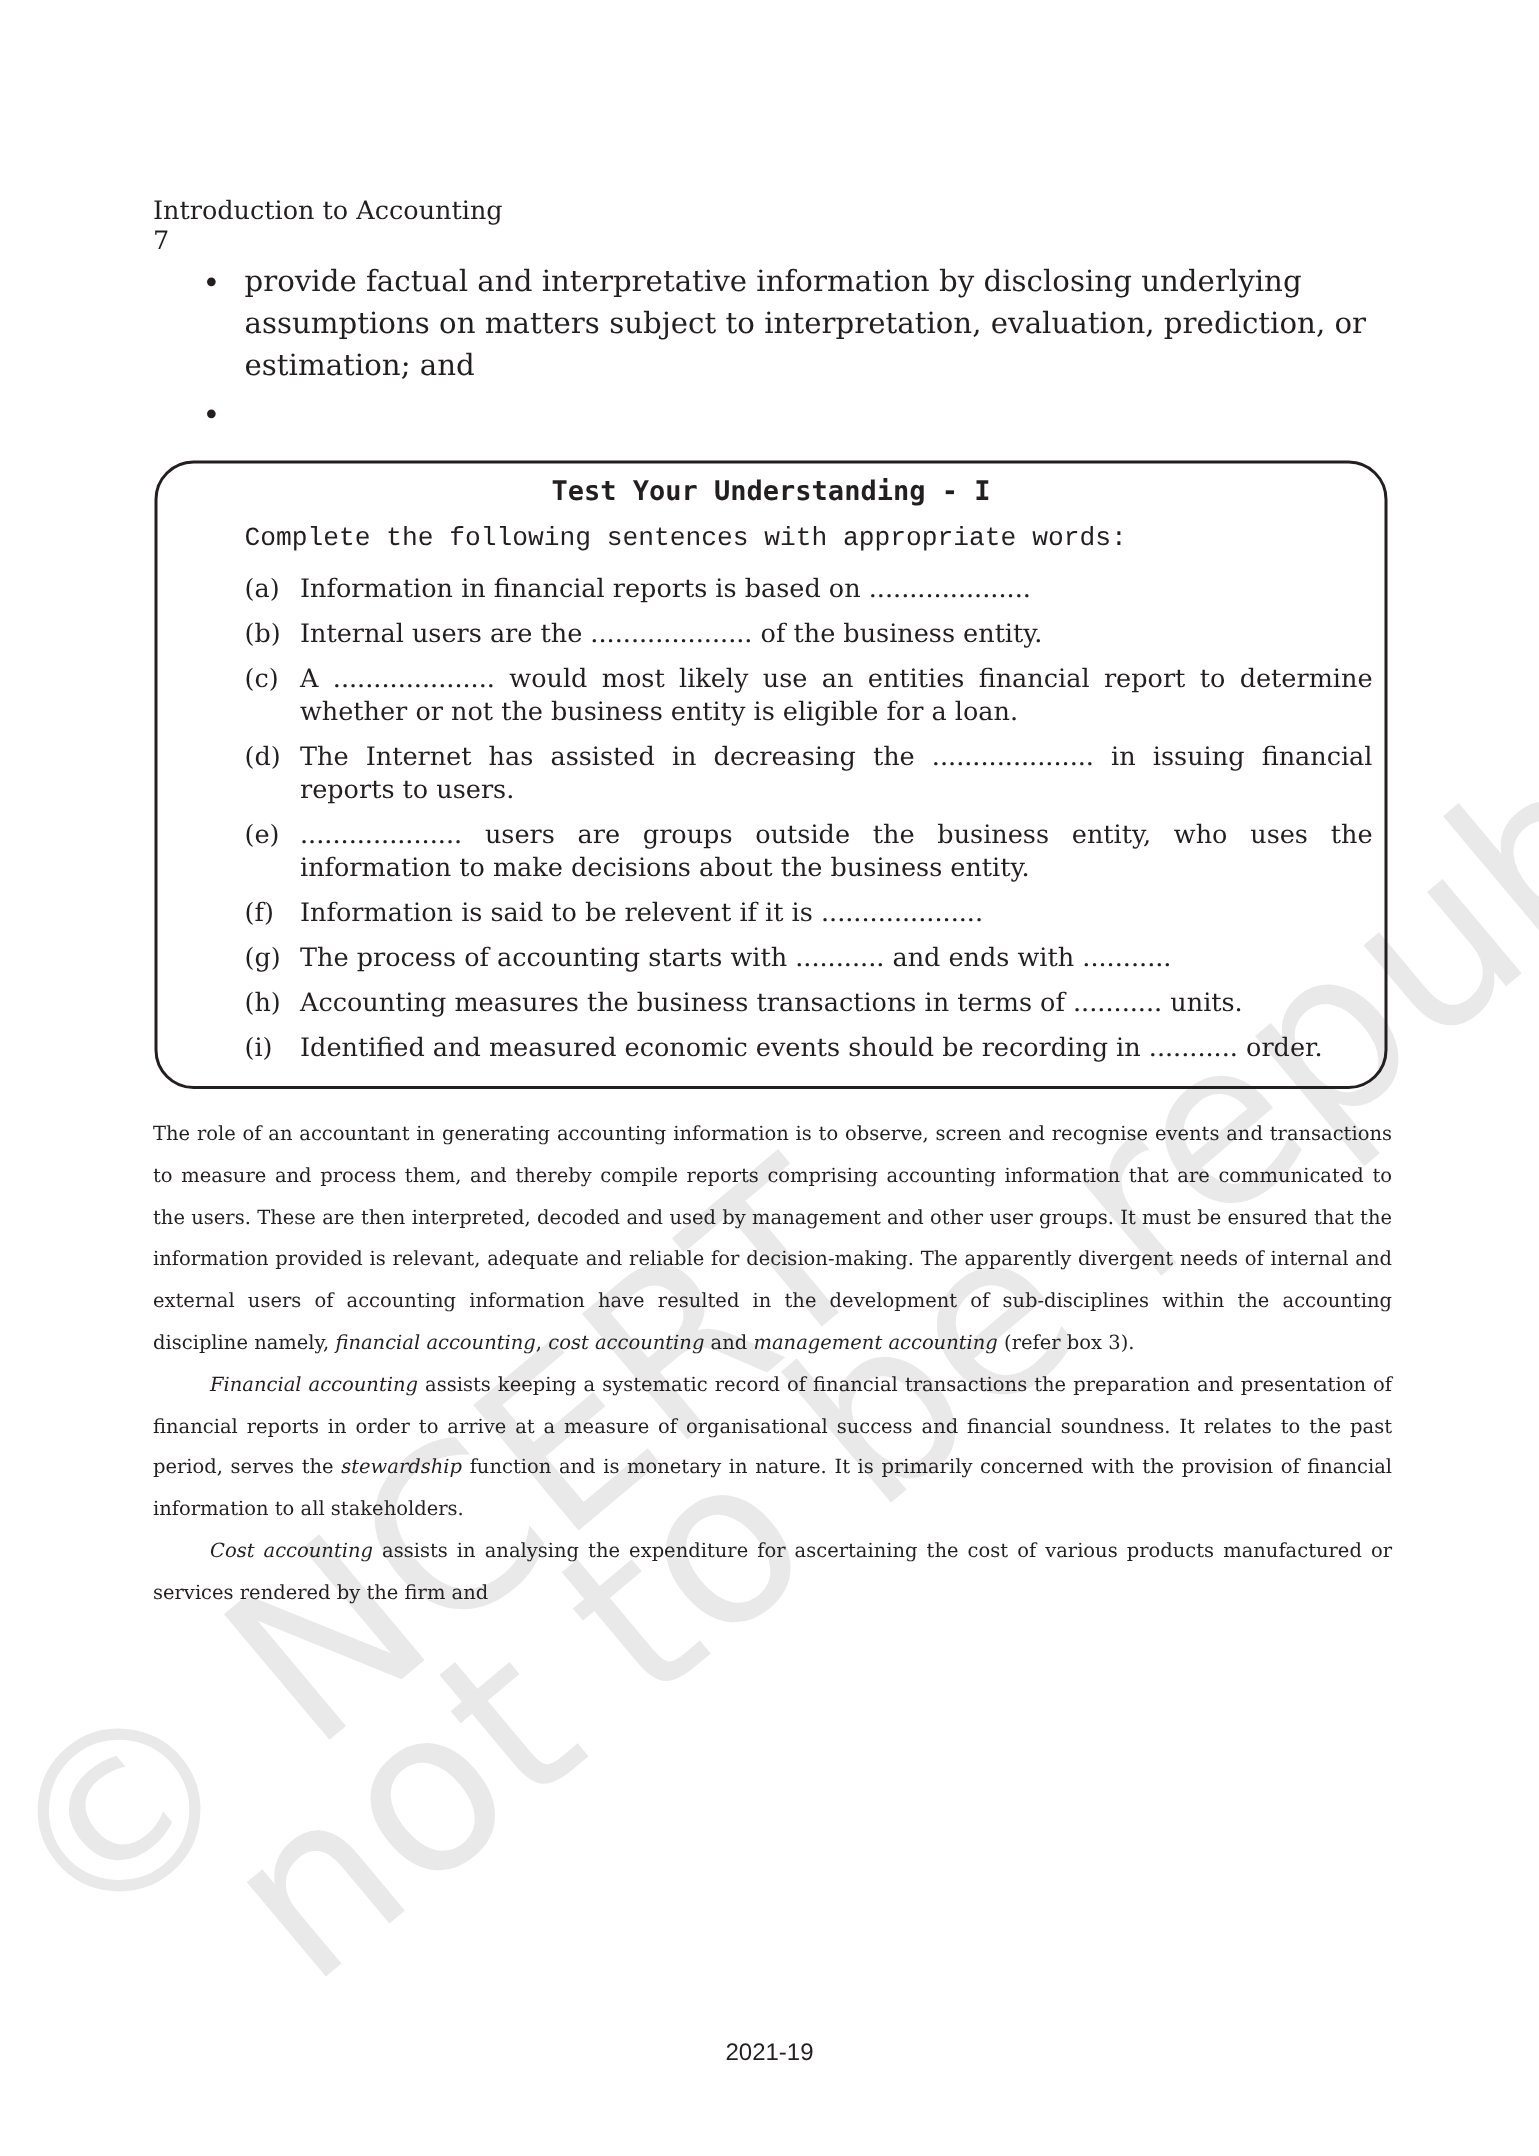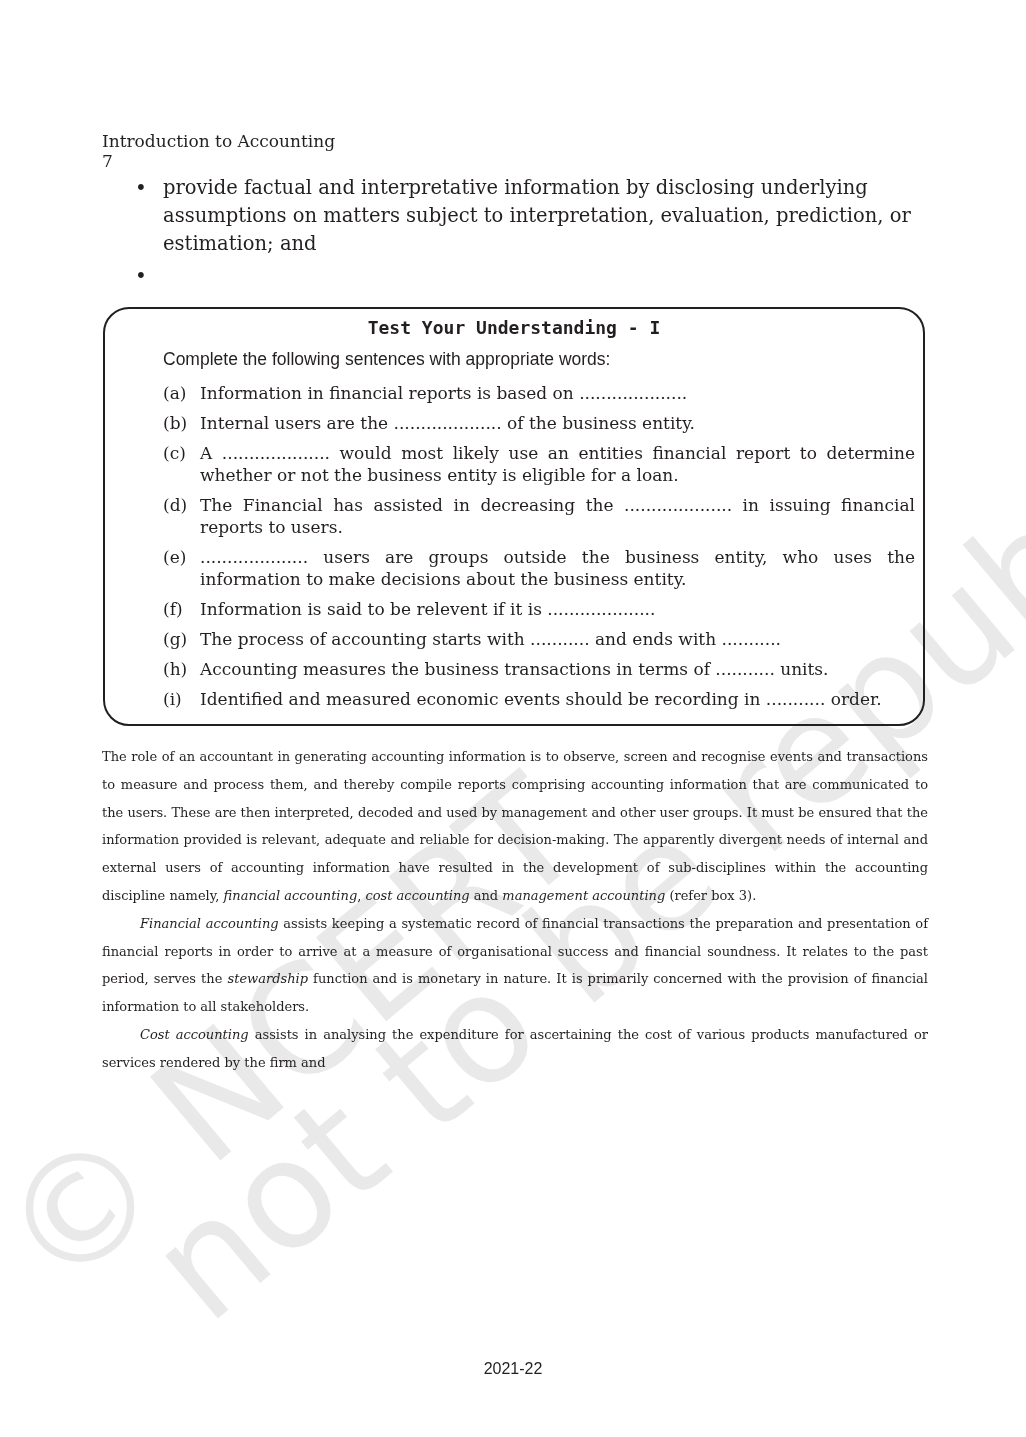--- a/index.html
+++ b/index.html
@@ -11,21 +11,21 @@
 
     .bullets { position: absolute; left: 102px; top: 174px; width: 826px;
       font-family: "DejaVu Serif", serif; font-size: 19.5px; line-height: 28px; }
     .bullet-item { position: relative; padding-left: 61px; margin-bottom: 4px; }
     .bullet-dot { position: absolute; left: 33px; top: 0; font-size: 20px; }
 
     .box { position: absolute; left: 103px; top: 307px; width: 822px; height: 419px;
       border: 2px solid #231f20; border-radius: 26px; box-sizing: border-box; }
     .box-title { position: absolute; left: 0; top: 8px; width: 100%; text-align: center;
       font-family: "DejaVu Sans Mono", monospace; font-weight: bold; font-size: 18px; }
-    .box-intro { position: absolute; left: 58px; top: 40px; font-family: Liberation Sans, sans-serif; font-size: 17.5px; }
+    .box-intro { position: absolute; left: 58px; top: 40px; font-family: Liberation Mono, monospace; font-size: 17.5px; }
     .box-items { position: absolute; left: 58px; top: 73px; width: 752px;
       font-family: "DejaVu Serif", serif; font-size: 17px; line-height: 22px; }
     .q { position: relative; padding-left: 37px; margin-bottom: 8px; text-align: justify; }
     .q-label { position: absolute; left: 0; top: 0; }
     .q-text { display: block; }
 
     .body-text { position: absolute; left: 102px; top: 743px; width: 826px;
       font-family: "DejaVu Serif", serif; font-size: 13px; line-height: 27.8px; text-align: justify; }
     .body-text p { margin: 0; }
     .body-text p.indent { text-indent: 38px; }
@@ -73,21 +73,21 @@
       <div class="q">
         <span class="q-label">(b)</span>
         <span class="q-text">Internal users are the .................... of the business entity.</span>
       </div>
       <div class="q">
         <span class="q-label">(c)</span>
         <span class="q-text">A .................... would most likely use an entities financial report to determine whether or not the business entity is eligible for a loan.</span>
       </div>
       <div class="q">
         <span class="q-label">(d)</span>
-        <span class="q-text">The Financial has assisted in decreasing the .................... in issuing financial reports to users.</span>
+        <span class="q-text">The Internet has assisted in decreasing the .................... in issuing financial reports to users.</span>
       </div>
       <div class="q">
         <span class="q-label">(e)</span>
         <span class="q-text">.................... users are groups outside the business entity, who uses the information to make decisions about the business entity.</span>
       </div>
       <div class="q">
         <span class="q-label">(f)</span>
         <span class="q-text">Information is said to be relevent if it is ....................</span>
       </div>
       <div class="q">
@@ -104,14 +104,14 @@
       </div>
     </div>
   </div>
 
   <div class="body-text">
     <p><span>The role of an accountant in generating accounting information is to observe, screen and recognise events and transactions to measure and process them, and thereby compile reports comprising accounting information that are communicated to the users.  These are then interpreted, decoded and used by management and other user groups. It must be ensured that the information provided is relevant, adequate and reliable for decision-making. The apparently divergent needs of internal and external users of accounting information have resulted in the development of  sub-disciplines within the accounting discipline namely, </span><em>financial accounting</em><span>, </span><em>cost accounting</em><span> and </span><em>management accounting</em><span> (refer box 3).</span></p>
     <p class="indent"><em>Financial accounting</em><span> assists keeping a systematic record of financial transactions the preparation and presentation of financial reports in order to arrive at a measure of organisational success and financial soundness.  It relates to the past period, serves the </span><em>stewardship</em><span> function and is monetary in nature. It is primarily concerned with the provision of financial information to all stakeholders.</span></p>
     <p class="indent"><em>Cost accounting</em><span> assists in analysing the expenditure for ascertaining the cost of various products manufactured or services rendered by the firm and</span></p>
   </div>
 
-  <div class="footer">2021-22</div>
+  <div class="footer">2021-19</div>
 </div>
 
 </body></html>

